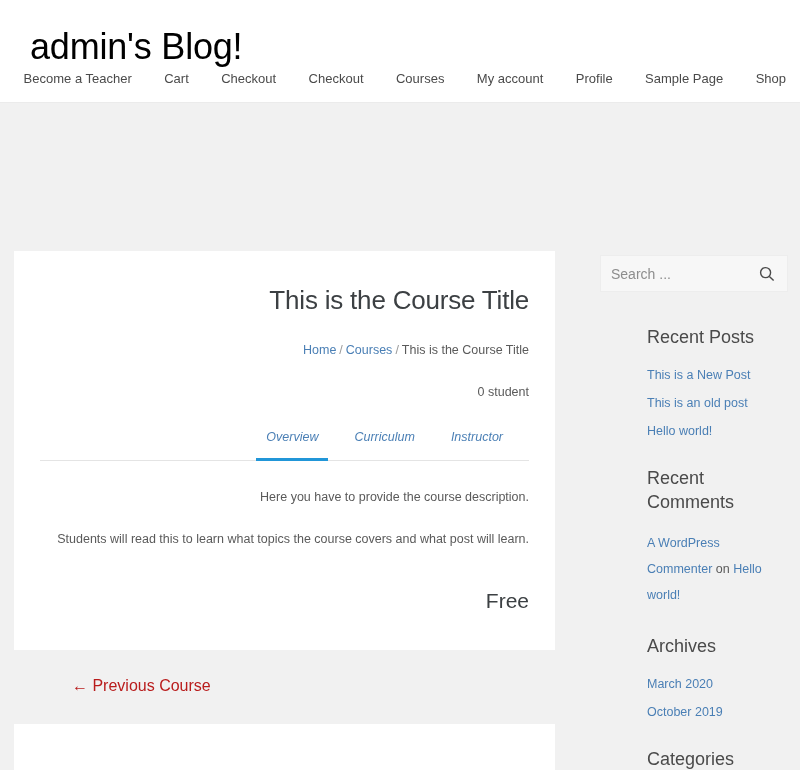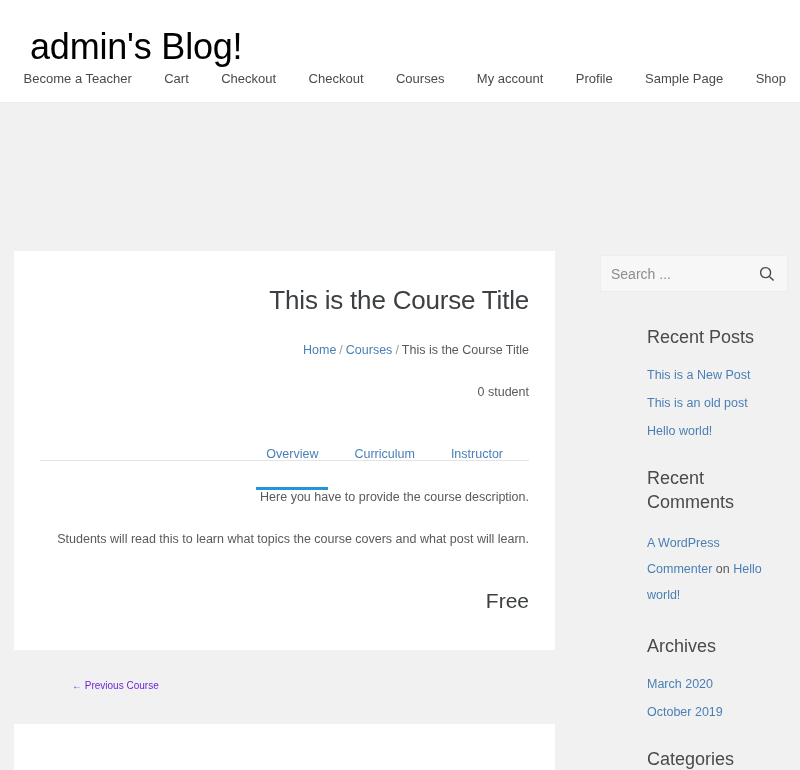--- a/index.html
+++ b/index.html
@@ -110,25 +110,26 @@
     border-bottom: 1px solid #e4e4e4;
     height: 34px;
     margin-bottom: 26px;
     position: relative;
   }
   .tab {
     display: inline-block;
     font-size: 12.5px;
     color: #4a7fb5;
     text-decoration: none;
-    padding: 0 10px 24px 10px;
+    padding: 0 10px 12px 10px;
     margin-right: 16px;
     line-height: 18px;
     position: relative;
-    top: 17px;
+    top: 0;
+    font-style: italic;
   }
   .tab.active {
     color: #4a7fb5;
     border-bottom: 3px solid #2196d8;
   }
 
   .course-desc {
     font-size: 12.5px;
     color: #5a5a5a;
     line-height: 20px;
@@ -143,22 +144,22 @@
   }
 
   .course-nav {
     height: 74px;
     position: relative;
   }
   .prev-course {
     position: absolute;
     left: 58px;
     top: 27px;
-    font-size: 10px;
-    color: #6d28d9;
+    font-size: 16px;
+    color: #b91c1c;
     text-decoration: none;
     line-height: 18px;
   }
 
   .card-reply {
     padding: 40px 26px 26px 26px;
     min-height: 149px;
   }
   .reply-title {
     font-size: 21px;

